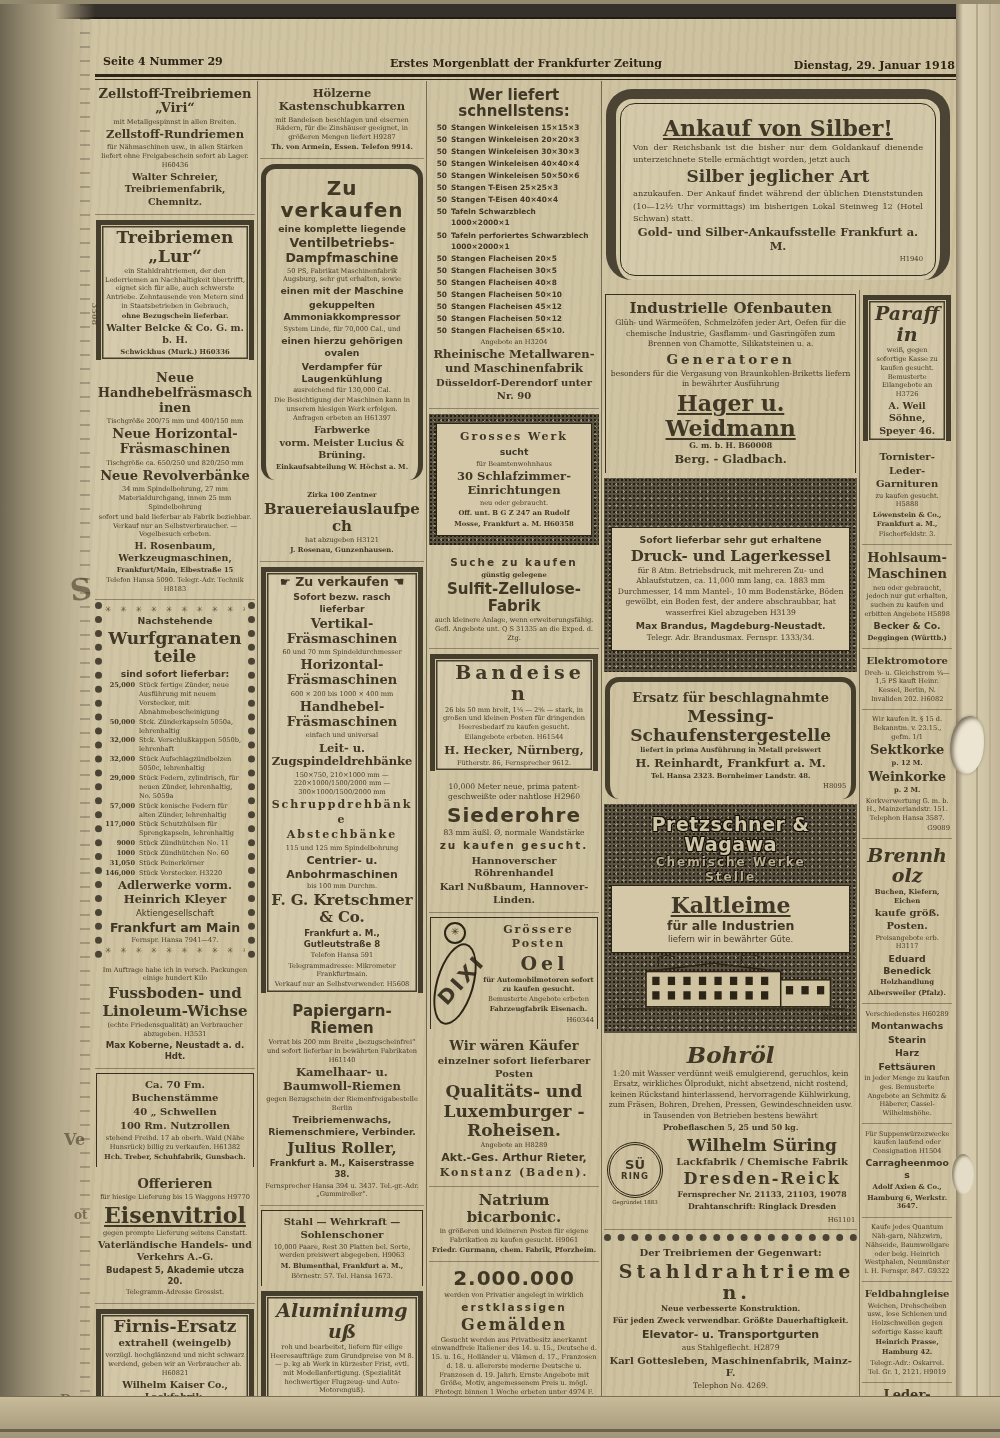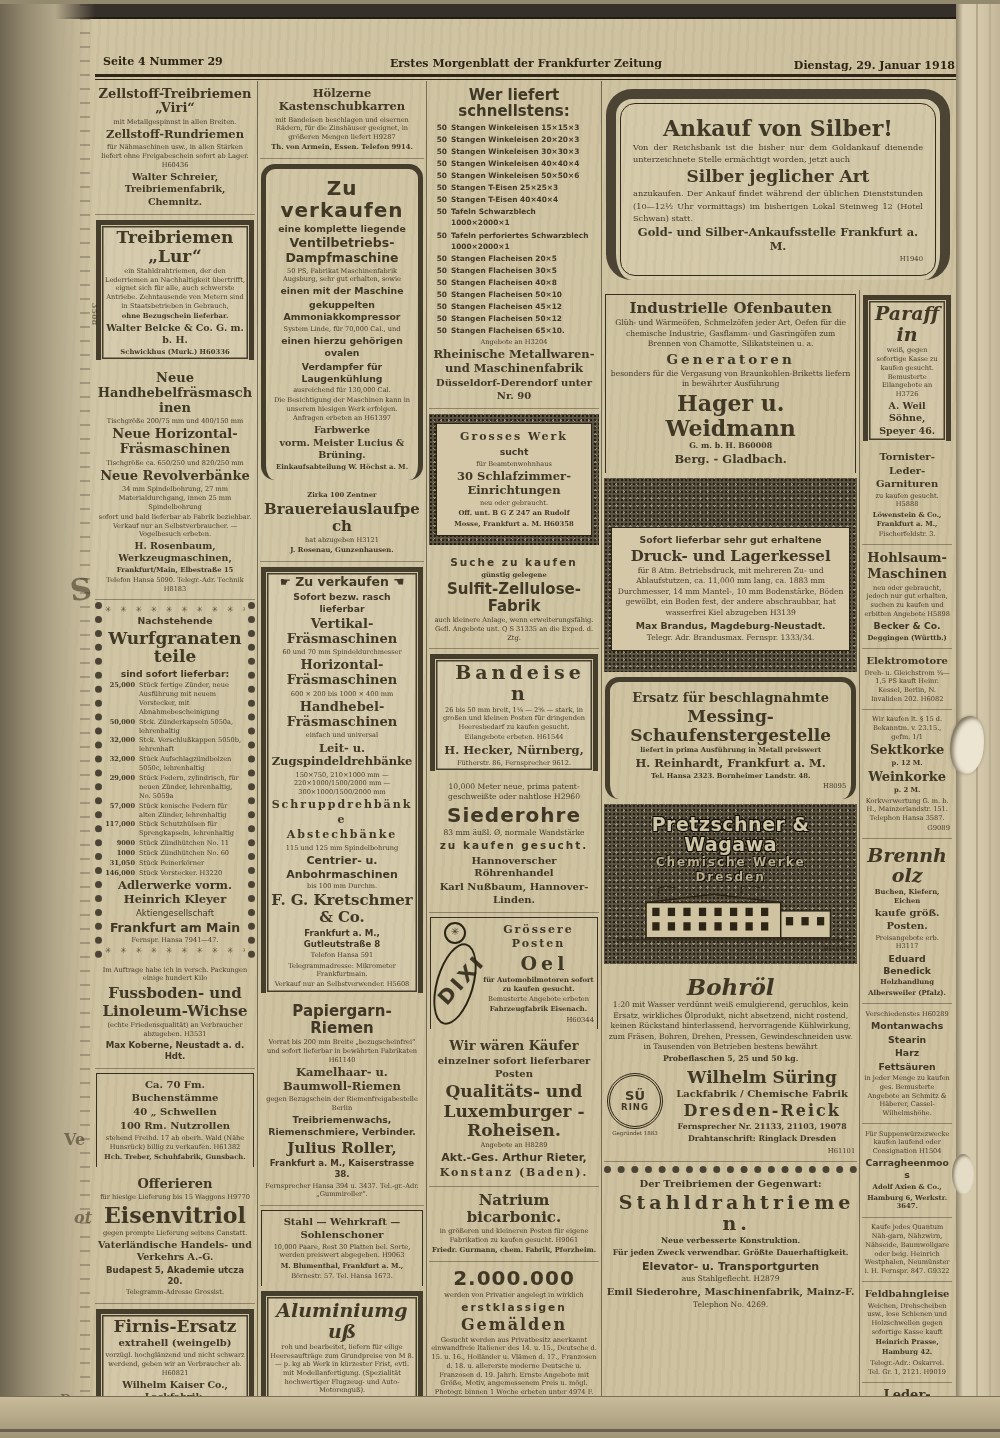--- a/index.html
+++ b/index.html
@@ -69,21 +69,21 @@
   .lgf-sp{font:700 13.5px/1.2 var(--serif);letter-spacing:3px;}
   .lgs-b{font:700 12.5px/1.15 var(--sans);}
   .lgs2{font:700 11px/1.2 var(--sans);}
   .xlf{font:700 17px/1.1 var(--serif);}
   .xlf2{font:700 15px/1.12 var(--serif);}
   .xlf-it{font:italic 700 19px/1.1 var(--serif);}
   .xlf-sp{font:700 19px/1.1 var(--serif);letter-spacing:4px;margin-left:12px;}
   .xlf-sp2{font:700 16px/1.15 var(--serif);letter-spacing:2px;}
   .xls2{font:700 15px/1.12 var(--sans);}
   .xxls{font:700 20px/1.1 var(--sans);letter-spacing:1px;}
-  .xxlf{font:700 22px/1.1 var(--serif);}
+  .xxlf{font:700 22px/1.1 var(--serif);text-decoration:underline;}
   .xxlf-it{font:italic 700 23px/1.05 var(--serif);}
   .orn{font:400 8px/1 var(--sans);letter-spacing:3px;white-space:nowrap;overflow:hidden;opacity:.85;}
   .outl1{font:700 19px/1.05 var(--sans);color:#cfc4a4;text-shadow:1px 1px 0 #14100a,-1px -1px 0 #14100a,1px -1px 0 #14100a,-1px 1px 0 #14100a;letter-spacing:.5px;}
   .outl2{font:700 12px/1.1 var(--sans);color:#b8ac8c;text-shadow:1px 1px 0 #14100a,-1px -1px 0 #14100a;letter-spacing:2px;}
   .row{display:flex;text-align:left;font:400 6.6px/1.35 var(--serif);margin:1px 0;}
   .row .q{flex:none;width:30px;text-align:right;font-weight:700;margin-right:4px;}
   .row .d{flex:1;}
   .rowb{font:700 7.4px/1.5 var(--sans);}
   .rowb .q{width:16px;}
   .wflex{display:flex;align-items:center;gap:5px;text-align:center;}
@@ -482,21 +482,26 @@
               <div class="ln lgf">Ersatz für beschlagnahmte</div>
               <div class="ln xlf">Messing-Schaufenstergestelle</div>
               <div class="ln fine-b">liefert in prima Ausführung in Metall preiswert</div>
               <div class="ln lgf2">H. Reinhardt, Frankfurt a. M.</div>
               <div class="ln fine-b">Tel. Hansa 2323.          Bornheimer Landstr. 48.</div>
               <div class="ln fine-r">H8095</div>
             </div>
             <div class="ad f-dark framed">
               <div class="ln outl1">Pretzschner &amp; Wagawa</div>
               <div class="ln outl2">Chemische Werke</div>
-              <div class="ln outl2">Dresden</div>
+              <div class="ln outl2">Stelle</div>
+              <div class="panel">
+                <div class="ln xxlf">Kaltleime</div>
+                <div class="ln lgs-b">für alle Industrien</div>
+                <div class="ln mds">liefern wir in bewährter Güte.</div>
+              </div>
               <svg viewBox="0 0 220 56" width="228" height="58" class="factory">
                 <g stroke="#2c2414" fill="none" stroke-width="1.4">
                   <rect x="28" y="16" width="130" height="34" fill="#cfc3a2"></rect>
                   <rect x="158" y="24" width="48" height="26" fill="#cfc3a2"></rect>
                   <path d="M28 16 L93 8 L158 16"></path>
                   <line x1="40" y1="10" x2="40" y2="2"></line>
                   <line x1="120" y1="9" x2="120" y2="1"></line>
                   <path d="M40 2 q8 -3 16 0" stroke-width="1"></path>
                   <path d="M120 1 q9 -3 18 1" stroke-width="1"></path>
                   <line x1="0" y1="52" x2="220" y2="52"></line>
@@ -547,21 +552,21 @@
               </div>
               <div class="ln fine-r">H61101</div>
             </div>
             <div class="ad f-chain framed">
               <div class="ln mdf-b">Der Treibriemen der Gegenwart:</div>
               <div class="ln xlf-sp">Stahldrahtriemen.</div>
               <div class="ln fine2-b">Neue verbesserte Konstruktion.</div>
               <div class="ln fine2-b">Für jeden Zweck verwendbar.      Größte Dauerhaftigkeit.</div>
               <div class="ln lgs2">Elevator-  u.  Transportgurten</div>
               <div class="ln fine2">aus Stahlgeflecht.     H2879</div>
-              <div class="ln mdf-b">Emil Siederohre, Maschinenfabrik, Mainz-F.</div>
+              <div class="ln mdf-b">Karl Gottesleben, Maschinenfabrik, Mainz-F.</div>
               <div class="ln fine2">Telephon No. 4269.</div>
             </div>
           </div>
         <div class="col c5" id="col4">
             <div class="ad f-heavy framed">
               <div class="ln xlf-it">Paraffin</div>
               <div class="ln fine">weiß, gegen sofortige Kasse zu kaufen gesucht. Bemusterte Eilangebote an  H3726</div>
               <div class="ln sig">A. Weil Söhne,</div>
               <div class="ln sig">Speyer 46.</div>
             </div>
@@ -630,21 +635,21 @@
             </div>
           </div>
       </div>
     </div>
   </div>
 
   <div id="marks">
       <span class="mark" style="left: 84px; top: 305px; font-size: 8px; transform: rotate(90deg);">3508</span>
       <span class="mark" style="left: 70px; top: 568px; font-size: 30px; transform: rotate(-6deg);">S</span>
       <span class="mark" style="left: 64px; top: 1126px; font-size: 16px; transform: rotate(0deg);">Ve</span>
-      <span class="mark" style="left: 74px; top: 1204px; font-size: 16px; transform: rotate(0deg); font-style: italic;">ot</span>
+      <span class="mark" style="left: 74px; top: 1204px; font-size: 12px; transform: rotate(0deg);">ot</span>
       <span class="mark" style="left: 60px; top: 1388px; font-size: 13px; transform: rotate(0deg);">Der</span>
     </div>
 
   <div class="edge-right">
     <div class="crease" style="left:20px"></div>
     <div class="crease" style="left:33px;opacity:.5"></div>
     <div class="hole"></div>
     <div class="hole2"></div>
   </div>
   <div class="edge-bottom">

